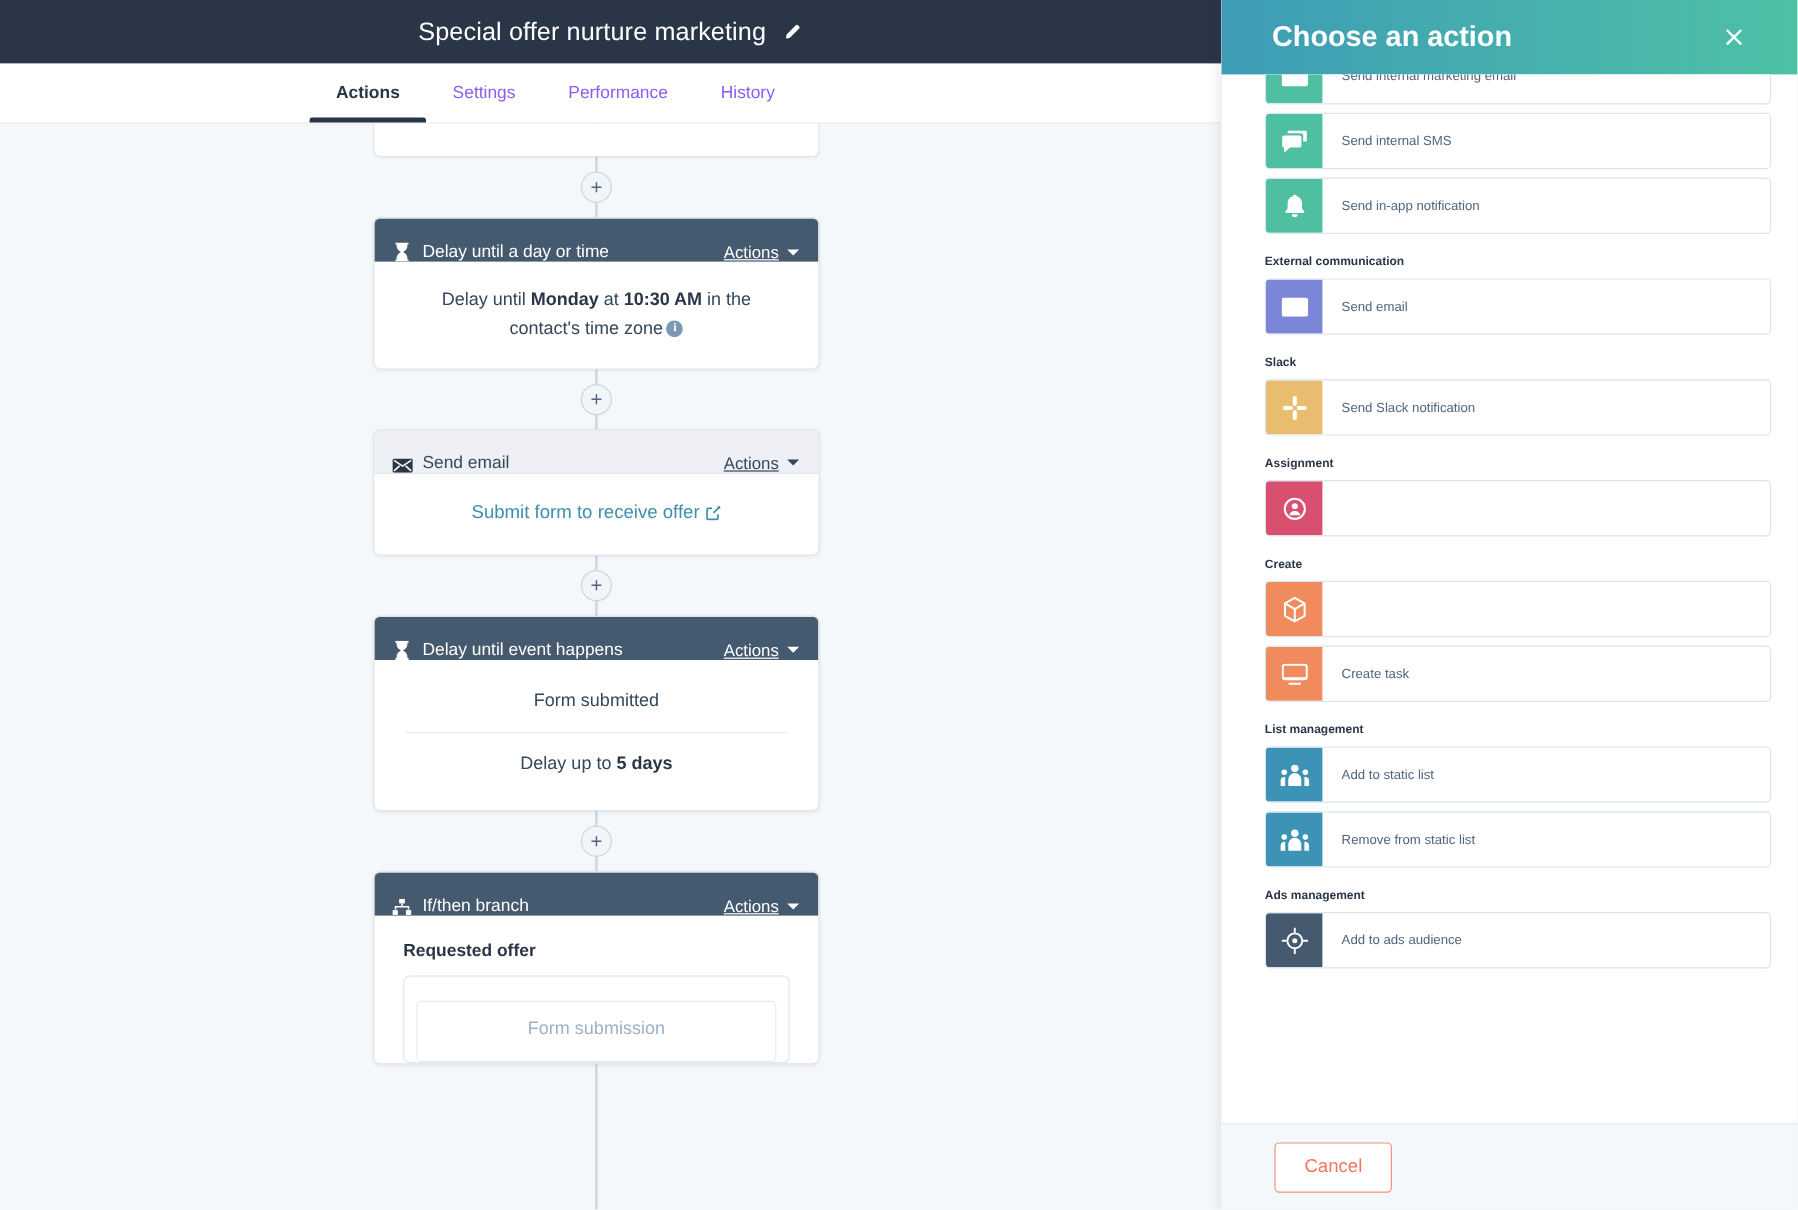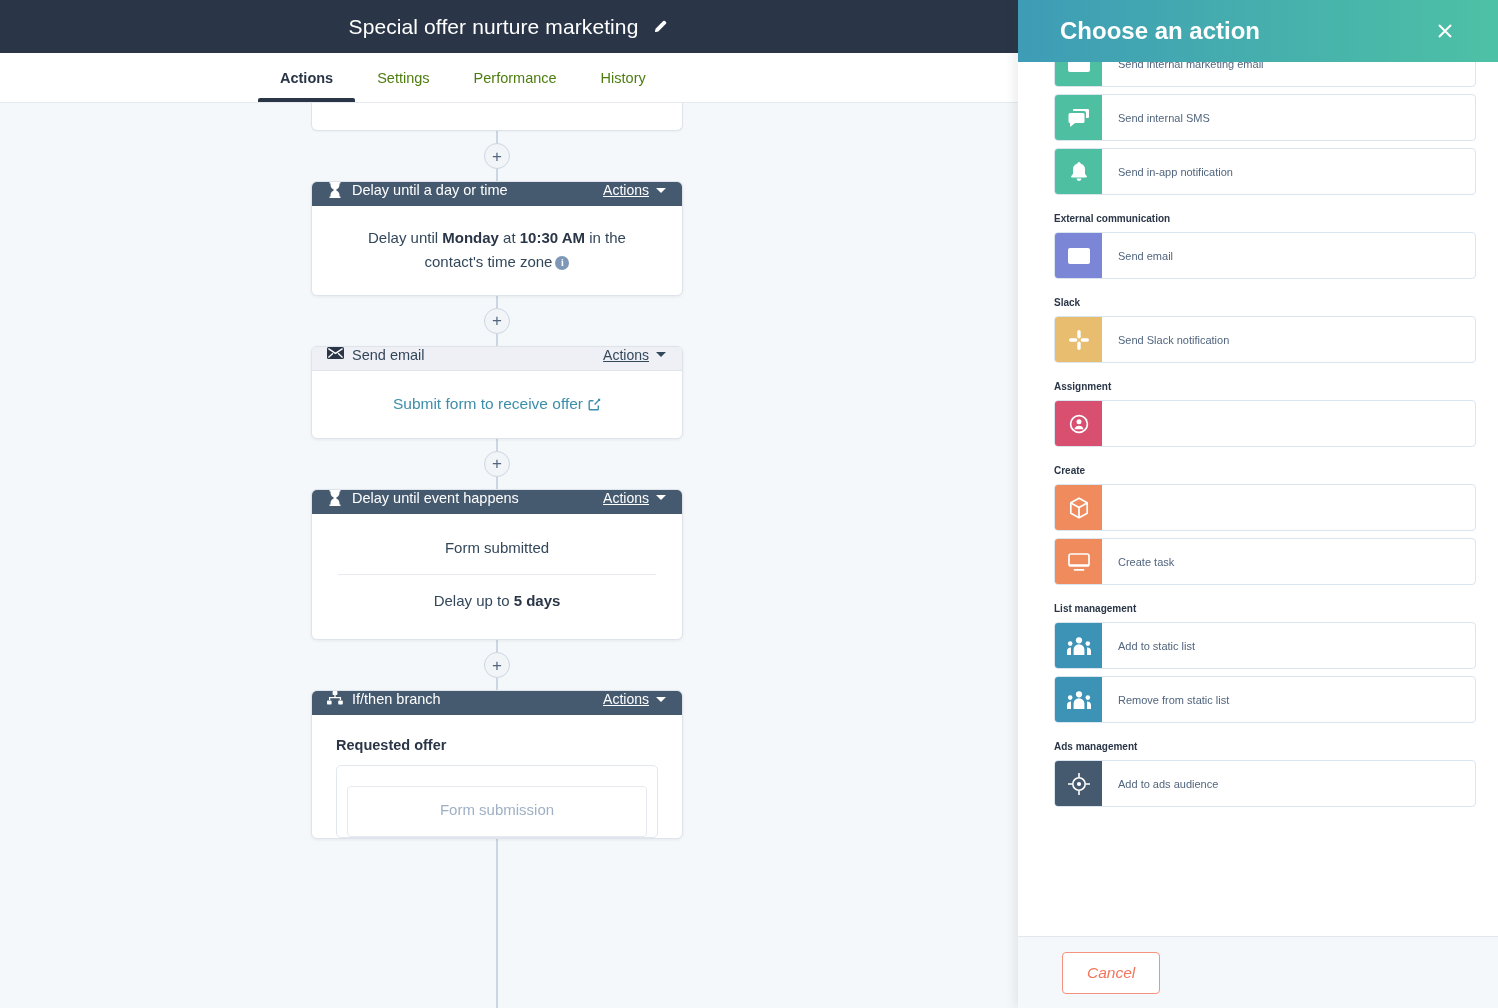--- a/index.html
+++ b/index.html
@@ -44,21 +44,21 @@
     background: #ffffff;
     display: flex; align-items: stretch;
     padding-left: 258px;
     border-bottom: 1px solid #e6eaee;
   }
   .tab {
     position: relative;
     display: flex; align-items: center;
     padding: 0 22px;
     font-size: 14.5px;
-    color: #4d7c0f;
+    color: #8b5cf6;
     cursor: pointer;
     white-space: nowrap;
   }
   .tab.active { font-weight: bold; color: #2a3647; }
   .tab.active::after {
     content: "";
     position: absolute;
     left: 0; right: 0; bottom: 0;
     height: 4px;
     background: #2a3647;
@@ -129,23 +129,23 @@
   .wf-card {
     background: #ffffff;
     border: 1px solid #dfe3eb;
     border-radius: 6px;
     overflow: hidden;
     box-shadow: 0 1px 3px rgba(45,62,80,.08);
     position: relative;
     z-index: 2;
   }
   .wf-head {
-    display: flex; align-items: flex-start;
-    height: 24px;
-    padding: 0 16px 16px 14px;
+    display: flex; align-items: flex-end;
+    height: 36px;
+    padding: 0 16px 0 14px;
     background: #45596f;
     color: #ffffff;
     font-size: 14.5px;
   }
   .wf-head.light {
     background: #eef0f6;
     color: #33475b;
     border-bottom: 1px solid #e0e3ec;
   }
   .wf-head .hd-icon {
@@ -292,21 +292,20 @@
   }
   .cancel-btn {
     background: #ffffff;
     border: 1px solid #f5917c;
     color: #f2755c;
     font-size: 15.5px;
     border-radius: 4px;
     padding: 11px 24px;
     cursor: pointer;
     font-family: "Liberation Sans", sans-serif;
-    font-style: italic;
   }
 </style>
 </head>
 <body>
 
 <div id="app">
 
   <div id="main-area">
 
     <div class="topbar">

